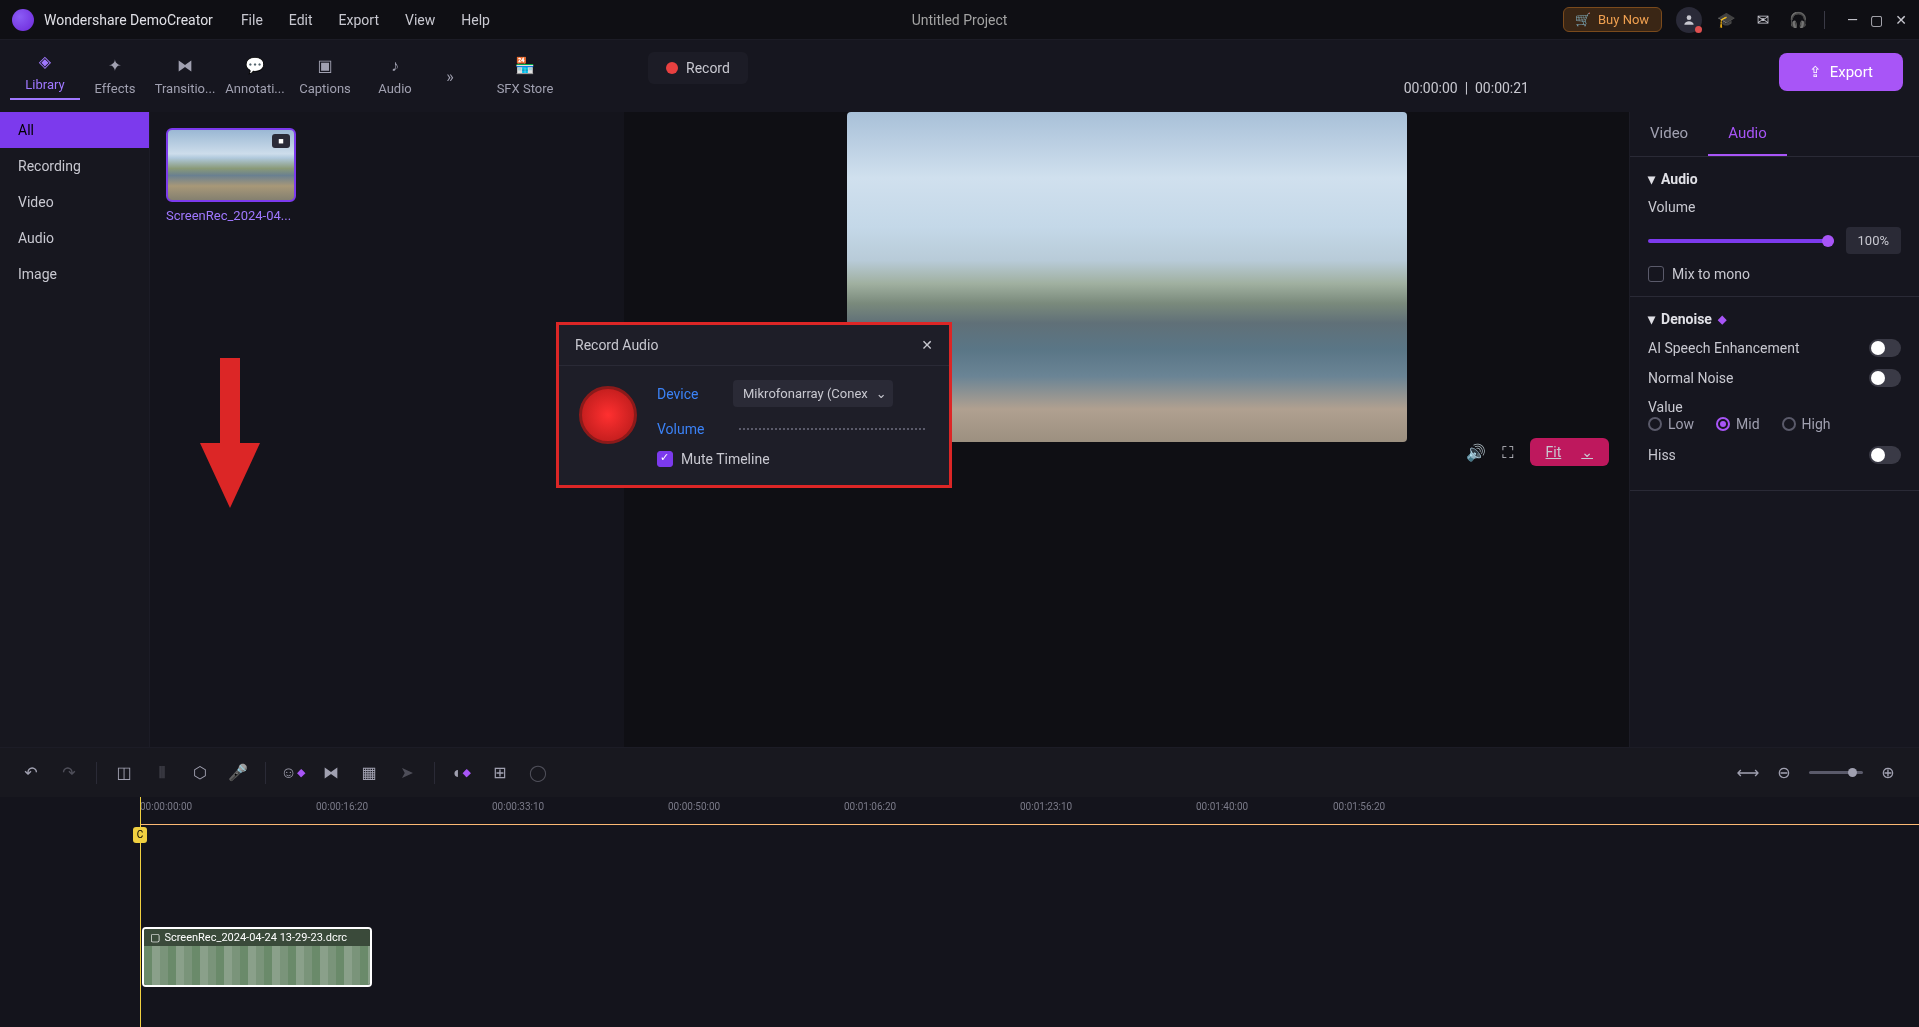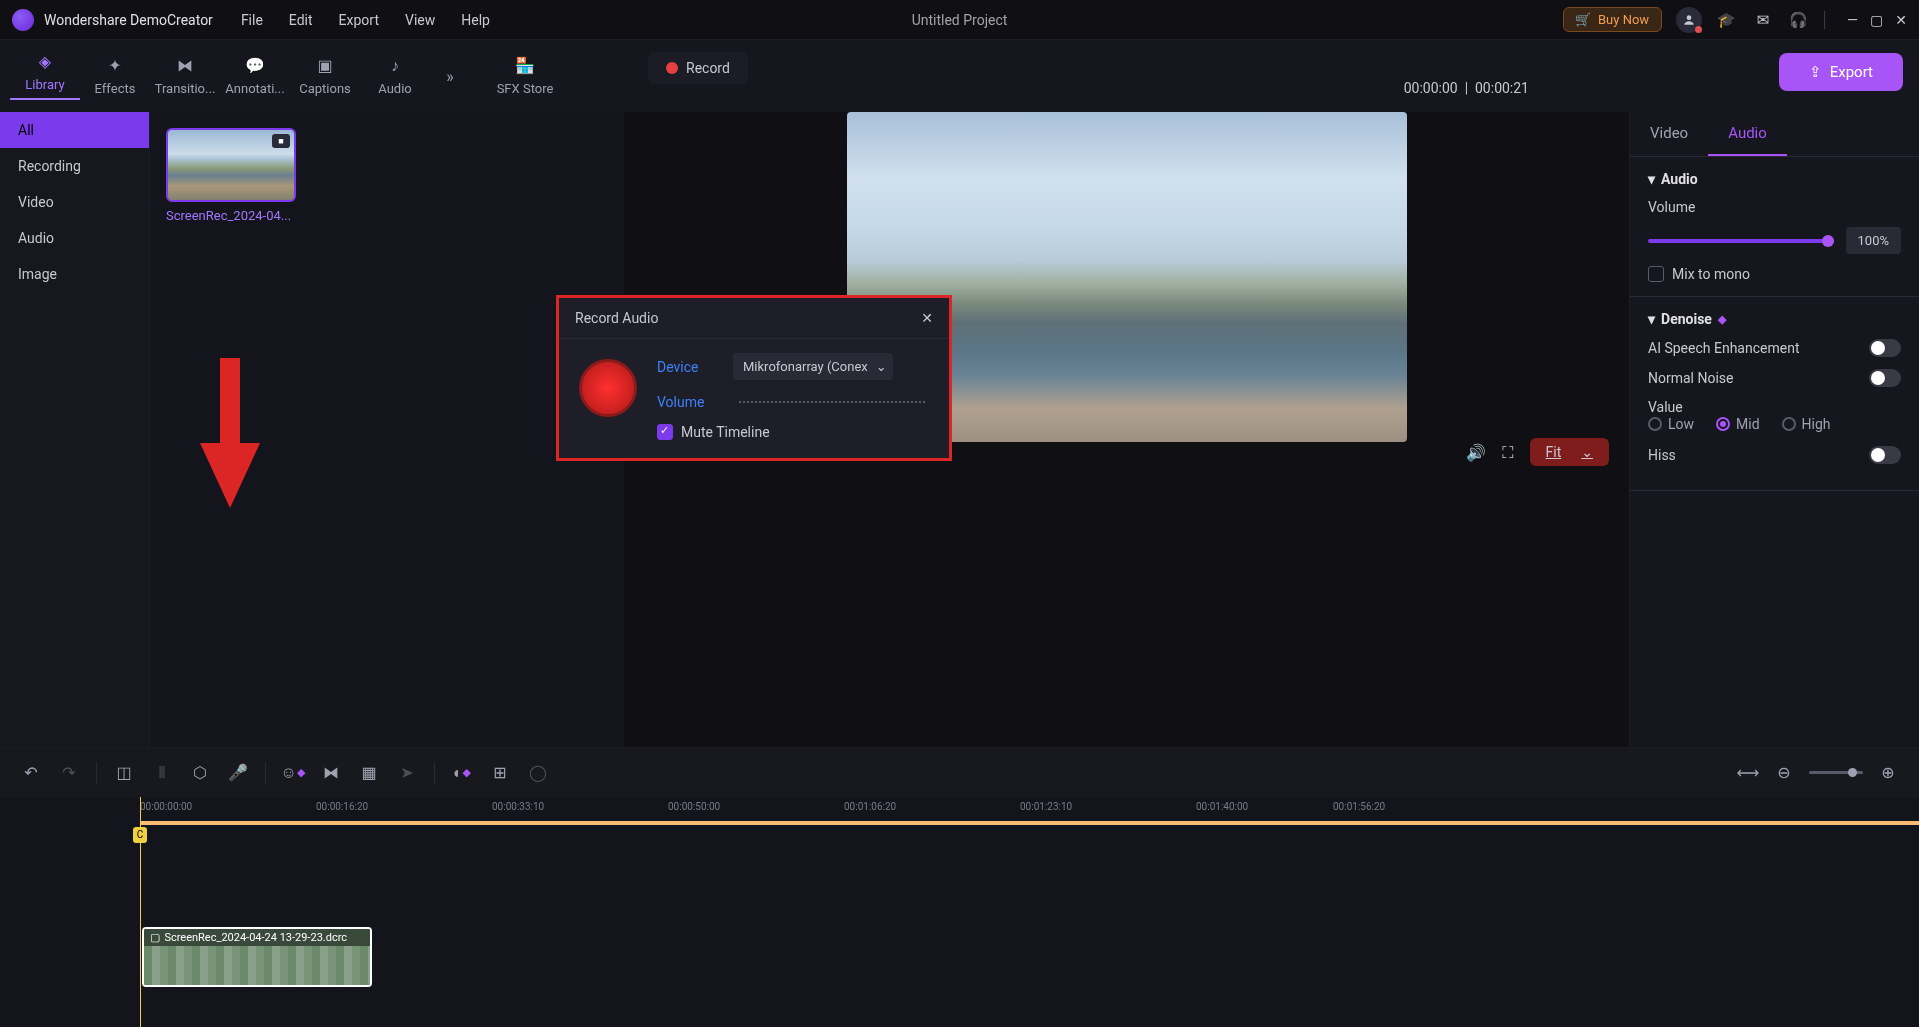--- a/index.html
+++ b/index.html
@@ -41,21 +41,21 @@
 .media-thumb { width:130px; height:74px; border-radius:6px; background:linear-gradient(to bottom,#9bb8d4 0%,#cdddeb 34%,#b0c9dc 40%,#8a9a78 55%,#6a8090 65%,#a89878 80%,#848070 100%); border:2px solid #7c3aed; position:relative; }
 .media-thumb .cam { position:absolute; top:4px; right:4px; width:18px; height:14px; background:#2a2a38; border-radius:3px; display:flex; align-items:center; justify-content:center; color:#fff; font-size:9px; }
 .media-label { color:#a078ff; font-size:13px; margin-top:6px; overflow:hidden; white-space:nowrap; text-overflow:ellipsis; }
 
 
 .preview-wrap { flex:1; display:flex; flex-direction:column; padding:0; position:relative; }
 .preview { margin:0 auto; width:560px; height:330px; background:linear-gradient(to bottom,#a8c0d8 0%,#d0e0ee 20%,#c4d8e8 35%,#b8cbd8 45%,#a0b0a0 52%,#7a8a7c 58%,#607078 64%,#5a7686 72%,#6a8495 80%,#b0a090 90%,#9c9080 100%); border-radius:4px; position:relative; }
 .preview-controls { display:flex; align-items:center; justify-content:center; gap:14px; margin-top:10px; position:relative; }
 .time-display { color:#c8c8d0; font-size:14px; position:absolute; right:100px; top:-32px; }
 .pv-rt { position:absolute; right:20px; display:flex; gap:16px; align-items:center; }
-.fit-select { background:#7f1d1d; border-radius:6px; padding:6px 16px; font-size:14px; display:flex; gap:20px; align-items:center;text-decoration:underline; }
+.fit-select { background:#be185d; border-radius:6px; padding:6px 16px; font-size:14px; display:flex; gap:20px; align-items:center;text-decoration:underline; }
 
 
 .props { width:290px; background:#16161f; border-left:1px solid #1c1c26; padding:0; }
 .props-tabs { display:flex; border-bottom:1px solid #2a2a36; }
 .props-tab { padding:12px 20px; font-size:15px; cursor:pointer; color:#a0a0b0; }
 .props-tab.active { color:#a855f7; border-bottom:2px solid #a855f7; }
 .props-section { padding:14px 18px; border-bottom:1px solid #2a2a36; }
 .props-section h4 { font-size:14px; color:#e0e0e6; margin-bottom:12px; display:flex; align-items:center; gap:6px; }
 .props-row { display:flex; align-items:center; justify-content:space-between; margin-bottom:12px; font-size:14px; }
 .vol-slider { flex:1; height:4px; background:#7c3aed; border-radius:2px; margin:0 12px 0 0; position:relative; }
@@ -75,36 +75,36 @@
 
 .tl-toolbar { height:50px; background:#18181f; display:flex; align-items:center; padding:0 20px; gap:16px; border-top:1px solid #1c1c26; position:relative; }
 .tl-toolbar .sep { width:1px; height:22px; background:#2a2a36; }
 .tl-toolbar .tbtn { width:22px; height:22px; display:flex; align-items:center; justify-content:center; color:#a0a0b0; cursor:pointer; font-size:16px; }
 .tl-toolbar .rt { margin-left:auto; display:flex; gap:14px; align-items:center; }
 .zoom-slider { width:54px; height:3px; background:#5a5a6a; border-radius:2px; position:relative; }
 .zoom-slider::after { content:''; position:absolute; right:6px; top:-3px; width:9px; height:9px; background:#a0a0b0; border-radius:50%; }
 
 
 .timeline { height:230px; background:#14141c; position:relative; overflow:hidden; }
-.ruler { height:28px; border-bottom:4px solid #fdba74; position:relative; margin-left:140px; }
+.ruler { height:28px; border-bottom:1px solid #fdba74; position:relative; margin-left:140px; }
 .ruler .tick { position:absolute; font-size:10px; color:#7a7a88; top:4px; }
 .playhead { position:absolute; left:140px; top:0; width:1px; height:100%; background:#f0d040; }
 .playhead::before { content:'C'; position:absolute; top:30px; left:-7px; width:14px; height:16px; background:#f0d040; color:#000; font-size:10px; text-align:center; line-height:16px; border-radius:3px; }
 .tracks { padding-top:6px; }
 .track { display:flex; align-items:center; height:60px; }
 .track-head { width:140px; display:flex; align-items:center; gap:10px; padding-left:14px; font-size:12px; color:#7a7a88; }
 .clip-wrapper { position:absolute; left:142px; top:130px; width:230px; height:60px; border:2px solid #fff; border-radius:4px; overflow:hidden; }
 .clip-title { background:#3a4a3a; color:#fff; font-size:11px; padding:2px 6px; display:flex; align-items:center; gap:4px; }
 .clip-body { height:42px; background:repeating-linear-gradient(90deg,#6a8a6a 0 8px,#8aa08a 8px 16px,#7a947a 16px 24px); }
 
 
 .red-arrow { position:absolute; left:200px; top:358px; width:60px; height:150px; z-index:50; }
 
 
-.dialog { position:absolute; left:556px; top:295px; width:396px; background:#1e1e28; border:3px solid #dc2626; z-index:60; }
+.dialog { position:absolute; left:556px; top:322px; width:396px; background:#1e1e28; border:3px solid #dc2626; z-index:60; }
 .dialog-header { display:flex; justify-content:space-between; padding:12px 16px; border-bottom:1px solid #2a2a36; font-size:14px; }
 .dialog-body { padding:14px 24px 18px 20px; display:flex; gap:20px; align-items:flex-start; }
 .rec-circle { width:58px; height:58px; border-radius:50%; border:3px solid #8b1a1a; background:radial-gradient(circle,#ff3030 0%,#b01818 100%); cursor:pointer; margin-top:6px; }
 .dialog-fields { flex:1; display:flex; flex-direction:column; gap:14px; font-size:14px; }
 .dialog-row { display:flex; align-items:center; }
 .dialog-row .lbl { width:76px; color:#3b82f6; }
 .device-sel { background:#2a2a36; border-radius:4px; padding:6px 10px; font-size:13px; display:flex; align-items:center; gap:8px; width:160px; overflow:hidden; white-space:nowrap; }
 .vol-line { flex:1; border-bottom:2px dotted #5a5a6a; margin-left:6px; }
 .dialog .checkbox .cb.checked { background:#7c3aed; border-color:#7c3aed; position:relative; }
 .dialog .checkbox .cb.checked::after { content:'✓'; color:#fff; font-size:11px; position:absolute; left:2px; top:-1px; }

